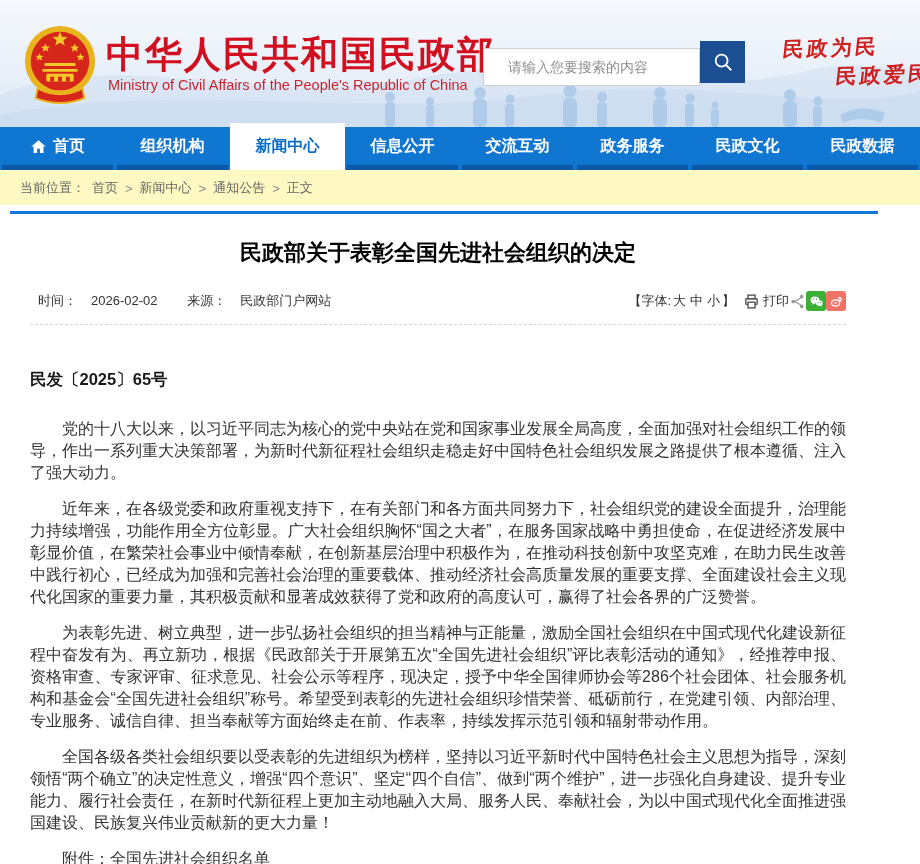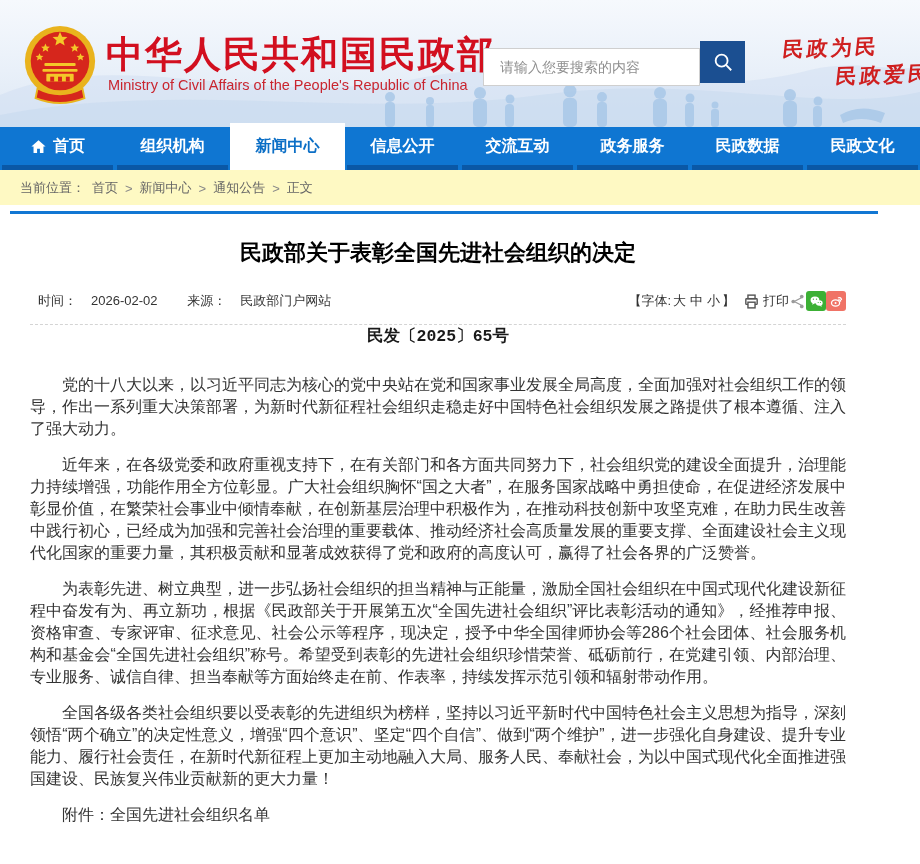--- a/index.html
+++ b/index.html
@@ -11,21 +11,21 @@
   
   .masthead { position:relative; width:920px; height:127px; overflow:hidden;
     background:linear-gradient(180deg,#f6f9fd 0%,#e9f0f9 55%,#dde8f5 100%); }
   .masthead svg.decor { position:absolute; pointer-events:none; }
   .emblem { position:absolute; left:20px; top:24px; width:80px; height:82px; }
   .site-title { position:absolute; left:106px; top:30px; font-size:37px; font-weight:bold;
     color:#d20f1f; letter-spacing:2px; white-space:nowrap; }
   .site-subtitle { position:absolute; left:108px; top:77px; font-size:14.5px; color:#c9252f; white-space:nowrap; }
   .search-wrap { position:absolute; left:483px; top:38px; display:flex; align-items:center; }
   .search-input { width:217px; height:38px; margin-top:10px; border:1px solid #cfcfcf; background:#fff;
-    padding:0 16px; font-size:14px; color:#333; outline:none; font-family:inherit; }
+    padding:0 24px; font-size:14px; color:#333; outline:none; font-family:inherit; }
   .search-input::placeholder { color:#8f8f8f; }
   .search-btn { width:45px; height:42px; background:#1b4f91; border:none; cursor:pointer;
     display:flex; align-items:center; justify-content:center; }
   .slogan { position:absolute; color:#cf1f1f; font-weight:bold; font-size:21px;
     transform:skewX(-8deg) rotate(-2deg); white-space:nowrap; letter-spacing:3px; }
   .slogan.l1 { left:783px; top:34px; }
   .slogan.l2 { left:836px; top:61px; }
   
   .nav { display:flex; width:920px; height:43px; background:#0f76d2; }
   .nav-item { flex:1; position:relative; height:38px; display:flex; align-items:center; justify-content:center;
@@ -44,21 +44,21 @@
   .article-title { margin-top:24px; text-align:center; font-size:22px; font-weight:bold; color:#000; }
   .meta-row { margin-top:23px; display:flex; justify-content:space-between; align-items:center;
     font-size:13px; color:#333; }
   .meta-left span { margin-right:6px;padding-left:8px; }
   .meta-right { display:flex; align-items:center; gap:0; }
   .font-size-btn { cursor:pointer; margin:0 2px; }
   .print-btn { display:inline-flex; align-items:center; gap:3px; cursor:pointer; margin-left:8px; }
   .share-btn { display:inline-flex; cursor:pointer; }
   .sq-icon { width:20px; height:20px; border-radius:3px; display:inline-flex; align-items:center; justify-content:center; }
   .dash-line { margin-top:13px; border-bottom:1px dashed #d4d4d4; }
-  .doc-number { text-align:center; font-size:16.5px; font-weight:bold; color:#1a1a1a;font-family:Liberation Mono, monospace; }
+  .doc-number { margin-top:44px; font-size:16.5px; font-weight:bold; color:#1a1a1a; }
   .para { margin-top:14px; font-size:16px; line-height:22px; color:#333; text-indent:2em; text-align:justify; }
   .para.first { margin-top:27px; }
   .attachment { margin-top:14px; font-size:16px; line-height:22px; text-indent:2em; color:#333; }
   .attachment .att-name { cursor:pointer; }
 </style>
 </head>
 <body>
 
 <div class="masthead">
 
@@ -147,24 +147,24 @@
   <div class="nav-item">
     <span>信息公开</span>
   </div>
   <div class="nav-item">
     <span>交流互动</span>
   </div>
   <div class="nav-item">
     <span>政务服务</span>
   </div>
   <div class="nav-item">
+    <span>民政文化</span>
+  </div>
+  <div class="nav-item">
     <span>民政数据</span>
-  </div>
-  <div class="nav-item">
-    <span>民政文化</span>
   </div>
 </div>
 
 <div class="breadcrumb">
   <span>当前位置：</span>
   <a>首页</a>
   <span class="crumb-sep">&gt;</span>
   <a>新闻中心</a>
   <span class="crumb-sep">&gt;</span>
   <a>通知公告</a>

